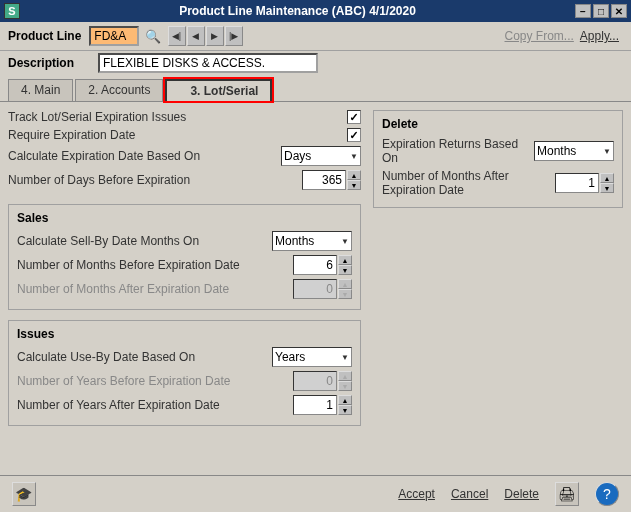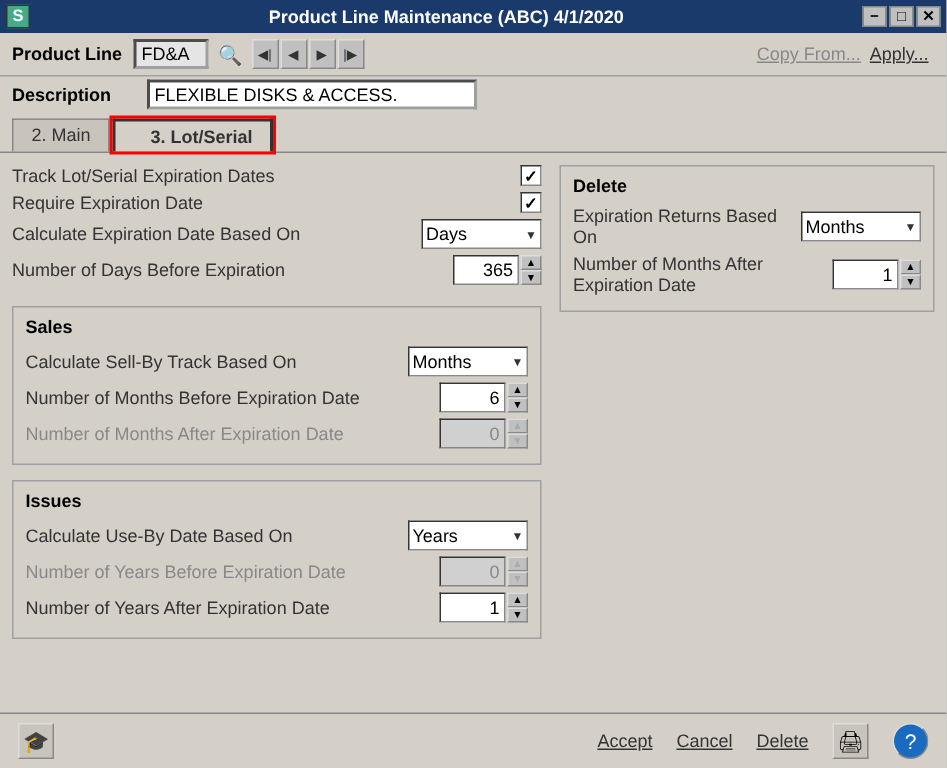--- a/index.html
+++ b/index.html
@@ -33,21 +33,21 @@
     .toolbar {
       display: flex;
       align-items: center;
       padding: 4px 8px;
       gap: 6px;
       border-bottom: 1px solid #a0a0a0;
     }
     .toolbar-label { font-weight: bold; margin-right: 2px; }
     .toolbar-input {
       border: 2px inset #a0a0a0;
-      background: #e5e5e5;
+      background: #fdba74;
       height: 20px;
       padding: 1px 3px;
     }
     .toolbar-nav { display: flex; gap: 1px; }
     .nav-btn {
       width: 18px; height: 20px; background: #c0c0c0;
       border: 1px outset #ddd;
       display: flex; align-items: center; justify-content: center;
       font-size: 9px; cursor: pointer; color: #333;
     }
@@ -214,32 +214,33 @@
     <span class="toolbar-action disabled">Copy From...</span>
     <span class="toolbar-action" style="margin-right:4px">Apply...</span>
   </div>
 
   <div class="desc-row">
     <span class="toolbar-label">Description</span>
     <input class="desc-input" value="FLEXIBLE DISKS &amp; ACCESS." style="">
   </div>
 
   <div class="tabs">
-    <div class="tab">2. Main</div>
+    <div class="tab">4. Main</div>
+    <div class="tab">2. Accounts</div>
     <div class="tab active tab-active-red">3. Lot/Serial</div>
   </div>
 
   <div class="content-area">
 
     <div class="left-panel">
 
       <div>
 
         <div class="field-row">
-          <span class="field-label">Track Lot/Serial Expiration Dates</span>
+          <span class="field-label">Track Lot/Serial Expiration Issues</span>
           <div class="checkbox-input checkbox-checked"></div>
         </div>
 
         <div class="field-row">
           <span class="field-label">Require Expiration Date</span>
           <div class="checkbox-input checkbox-checked"></div>
         </div>
 
         <div class="field-row">
           <span class="field-label">Calculate Expiration Date Based On</span>
@@ -258,21 +259,21 @@
               <div class="spin-btn">▼</div>
             </div>
           </div>
         </div>
       </div>
 
       <div class="section">
         <div class="section-title">Sales</div>
 
         <div class="field-row">
-          <span class="field-label">Calculate Sell-By Track Based On</span>
+          <span class="field-label">Calculate Sell-By Date Months On</span>
           <div class="field-select">
             <span>Months</span>
             <span class="select-arrow">▼</span>
           </div>
         </div>
 
         <div class="field-row">
           <span class="field-label">Number of Months Before Expiration Date</span>
           <div class="spin-input">
             <div class="spin-field">6</div>

